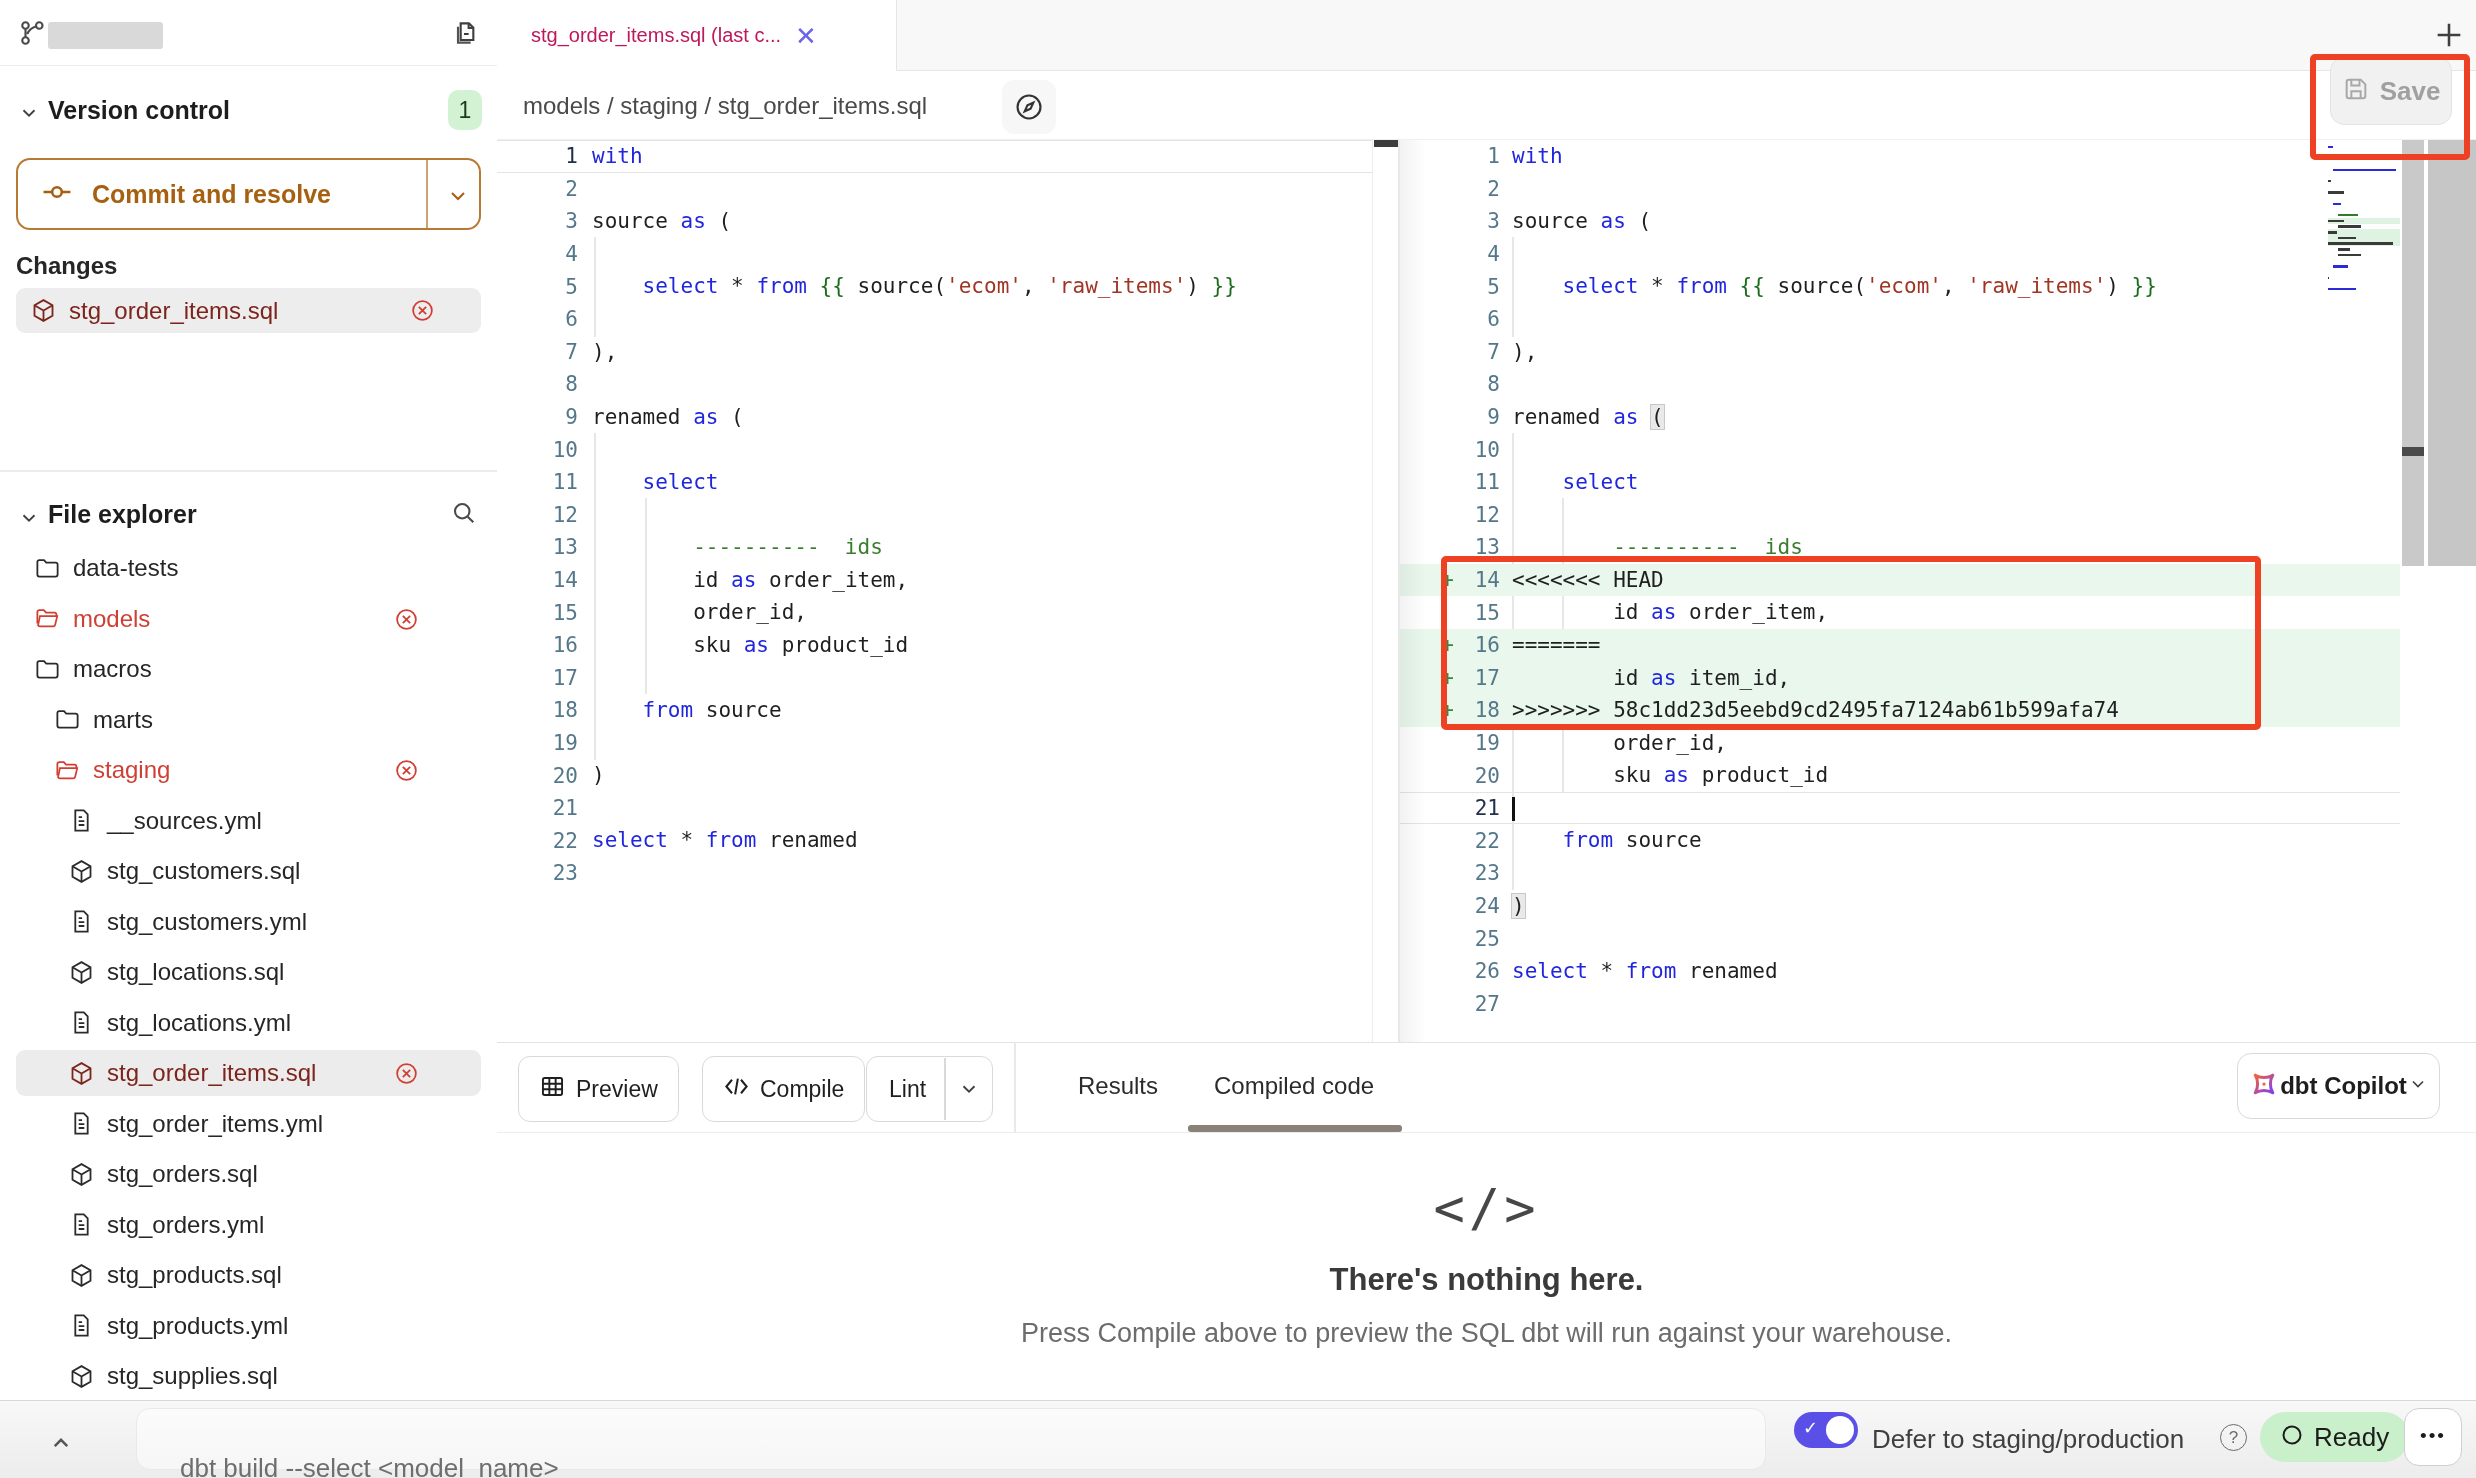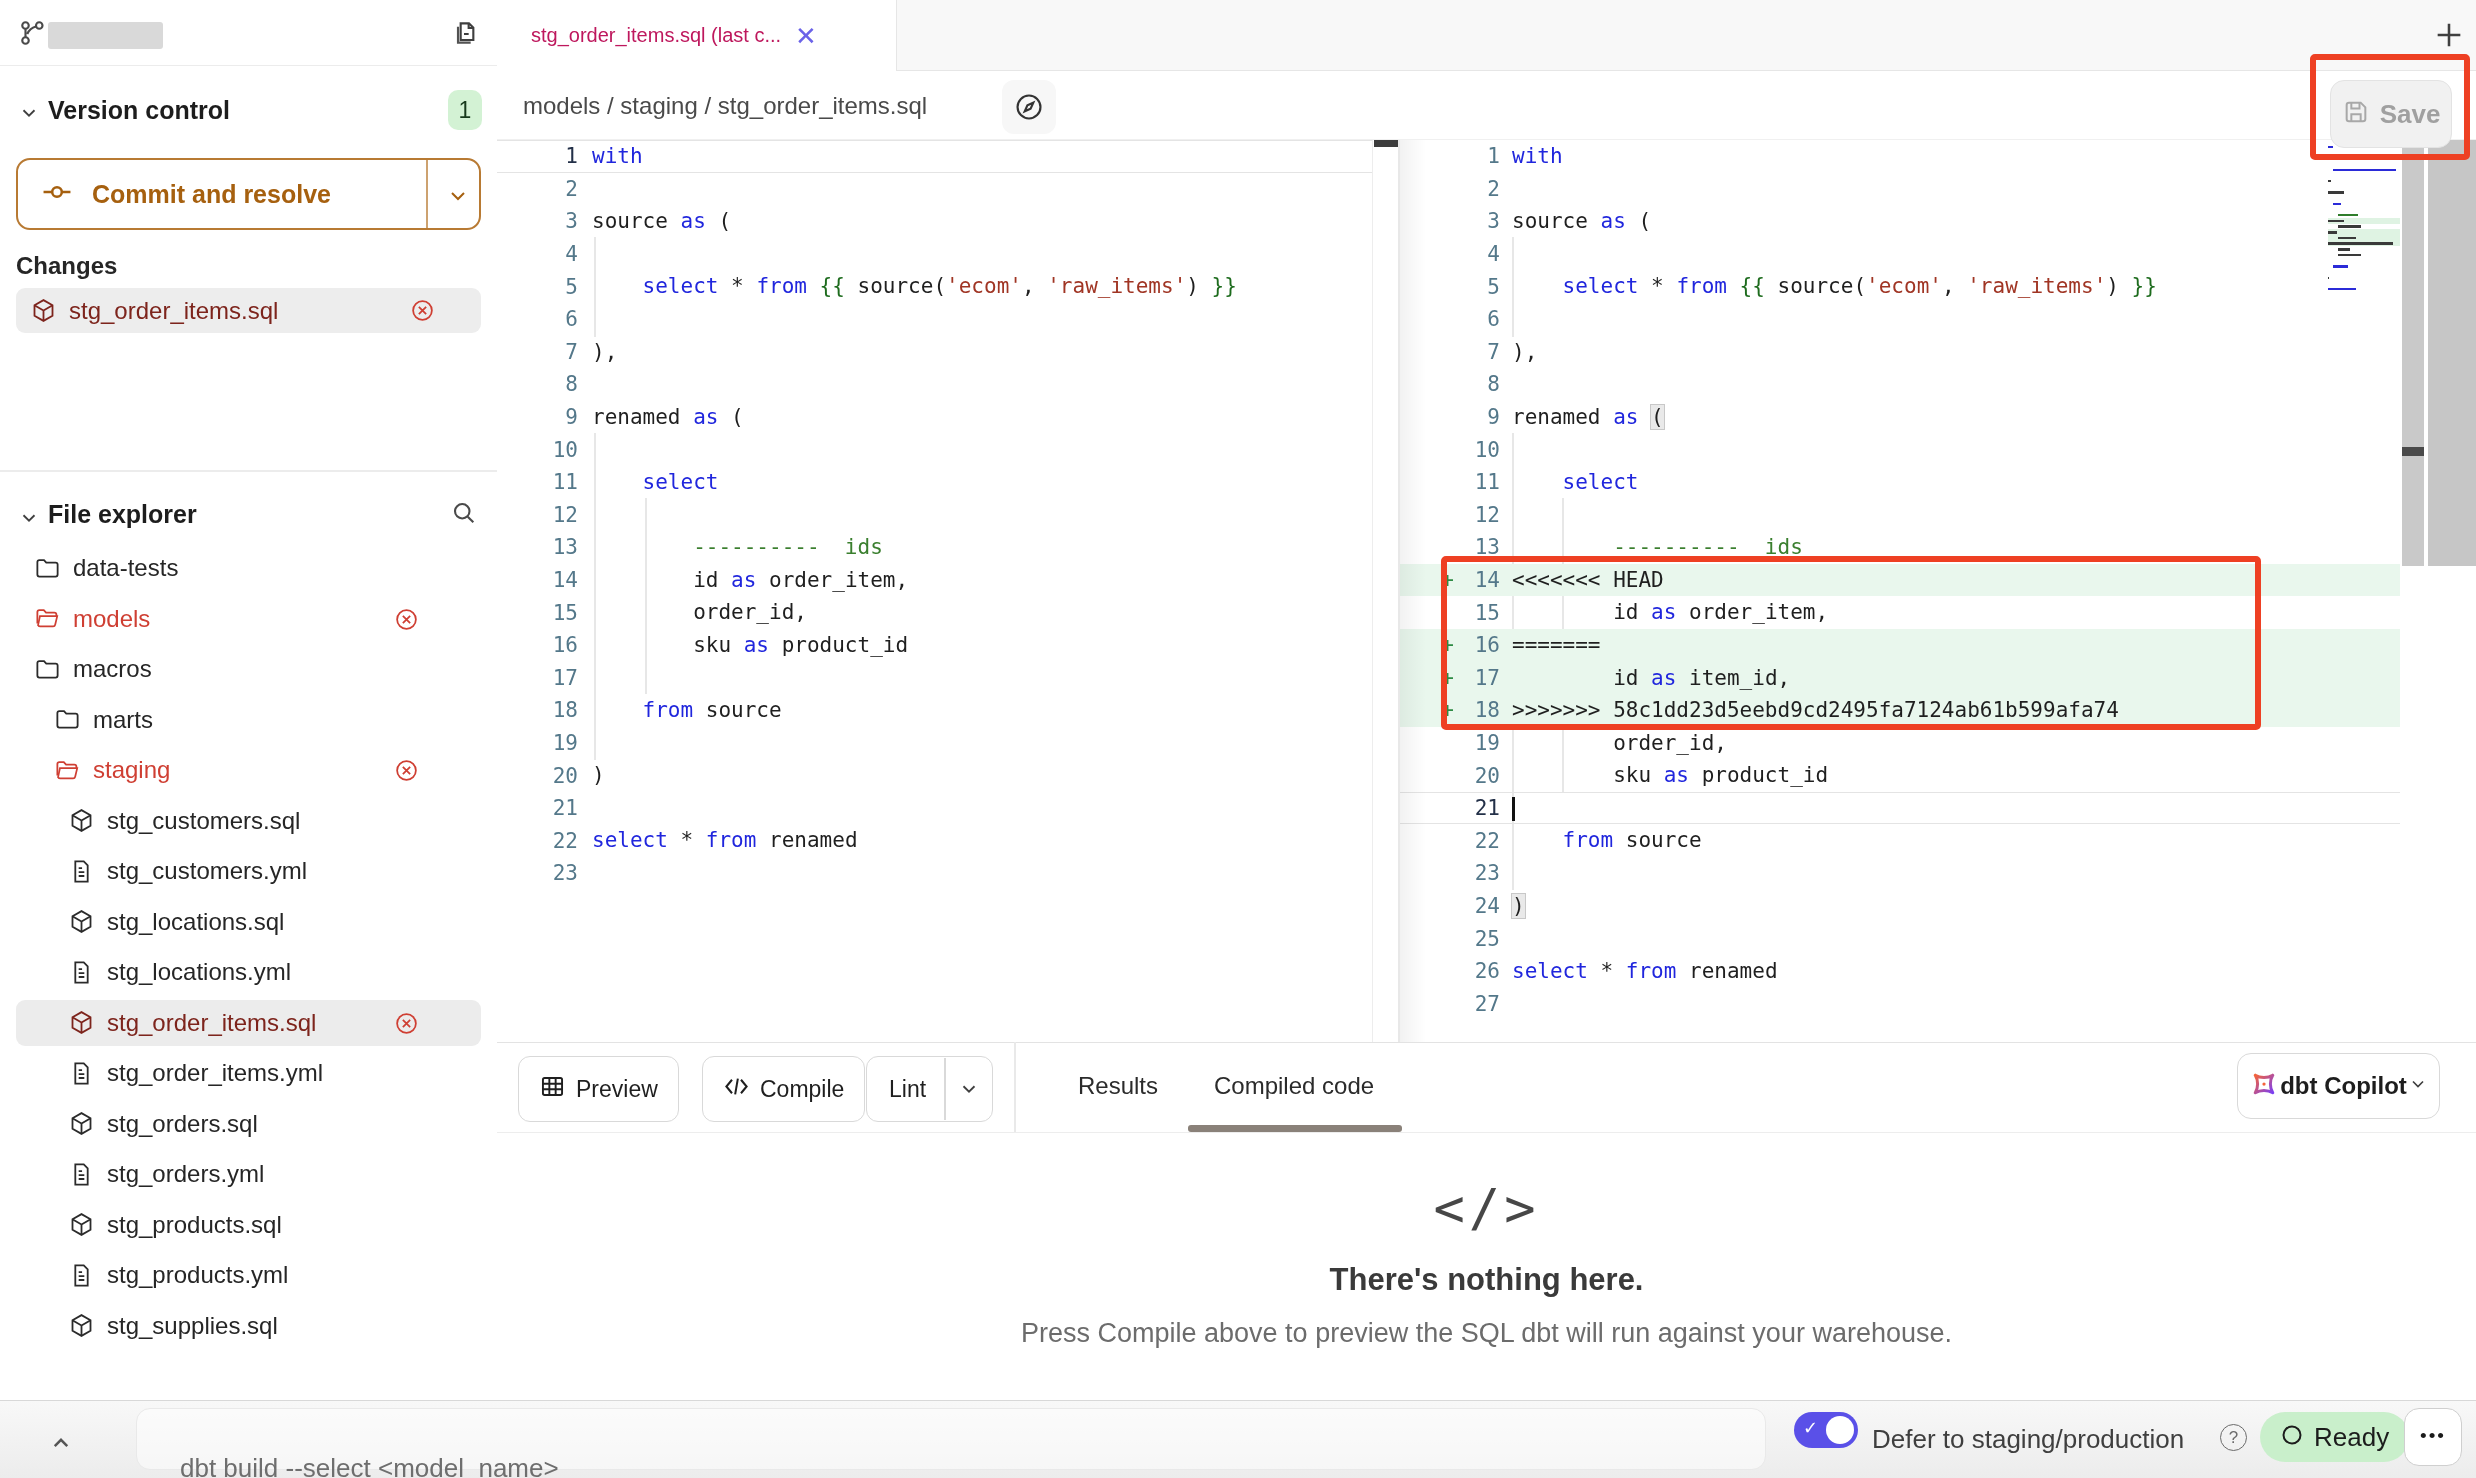--- a/index.html
+++ b/index.html
@@ -42,21 +42,21 @@
   #tab-active .tlabel { font-size:20px; color:#be185d; margin-left:34px; white-space:nowrap; }
   #tab-close { font-size:26px; color:#6b63e8; margin-left:14px; line-height:1; }
   #new-tab { left:2432px; top:18px; }
   #crumbbar { left:497px; top:71px; width:1979px; height:69px; background:#fff; border-bottom:1px solid #f0f0f0; }
   #crumb-text { left:523px; top:92px; font-size:24px; color:#4a4a4a; }
   #compass-btn { left:1002px; top:80px; width:54px; height:54px; border-radius:12px; background:#f7f7f7; display:flex; align-items:center; justify-content:center; }
 
   
   .annot { border:6px solid #ee4023; border-radius:5px; z-index:9; pointer-events:none; }
   #save-annot { left:2310px; top:54px; width:160px; height:106px; }
-  #save-btn { left:2330px; top:80px; width:122px; height:68px; background:#f1f1f1; border:1.5px solid #e3e3e3; border-radius:14px; display:flex; align-items:center; justify-content:center; z-index:8; }
+  #save-btn { left:2330px; top:57px; width:122px; height:68px; background:#f1f1f1; border:1.5px solid #e3e3e3; border-radius:14px; display:flex; align-items:center; justify-content:center; z-index:8; }
   #save-btn .slabel { font-size:26px; font-weight:600; color:#a0a0a0; margin-left:10px; }
 
   
   #editor { left:497px; top:140px; width:1979px; height:902px; background:#fff; overflow:hidden; }
   .guide { position:absolute; width:1.5px; background:#e7e7e7; z-index:1; }
   .pane { position:absolute; top:0; z-index:2; }
   .row { display:flex; height:32.6px; align-items:center; position:relative; }
   .row.g { background:#e9f7ed; }
   .row.cur { border-top:1px solid #e4e4e4; border-bottom:1px solid #e4e4e4; }
   .row .plus { width:60px; text-align:right; padding-right:6px; font-family:"DejaVu Sans Mono", monospace; font-size:21px; color:#2e8b44; }
@@ -248,20 +248,29 @@
           </span>
           <span class="flabel">staging</span>
           <span class="rm"><svg width="25" height="25" viewBox="0 0 24 24" fill="none" stroke="#cf3f33" stroke-width="1.7">
               <circle cx="12" cy="12" r="9"></circle>
               <path d="M8.5 8.5l7 7M15.5 8.5l-7 7"></path>
             </svg></span>
         </div>
         <div class="file-row">
           <span class="fi" style="margin-left: 68px; color: rgb(43, 43, 43);">
             <svg width="27" height="27" viewBox="0 0 24 24" fill="none" stroke="currentColor" stroke-width="1.6">
+              <path d="M6.5 3h7.5l3.5 3.5V21h-11z"></path>
+              <path d="M9.5 9h3M9.5 12.5h5M9.5 16h5"></path>
+            </svg>
+          </span>
+          <span class="flabel">__sources.yml</span>
+        </div>
+        <div class="file-row">
+          <span class="fi" style="margin-left: 68px; color: rgb(43, 43, 43);">
+            <svg width="27" height="27" viewBox="0 0 24 24" fill="none" stroke="currentColor" stroke-width="1.6">
               <path d="M12 2.8 20 7.3v9.4L12 21.2 4 16.7V7.3z"></path>
               <path d="M4.3 7.5 12 12l7.7-4.5M12 12v9"></path>
             </svg>
           </span>
           <span class="flabel">stg_customers.sql</span>
         </div>
         <div class="file-row">
           <span class="fi" style="margin-left: 68px; color: rgb(43, 43, 43);">
             <svg width="27" height="27" viewBox="0 0 24 24" fill="none" stroke="currentColor" stroke-width="1.6">
               <path d="M6.5 3h7.5l3.5 3.5V21h-11z"></path>

